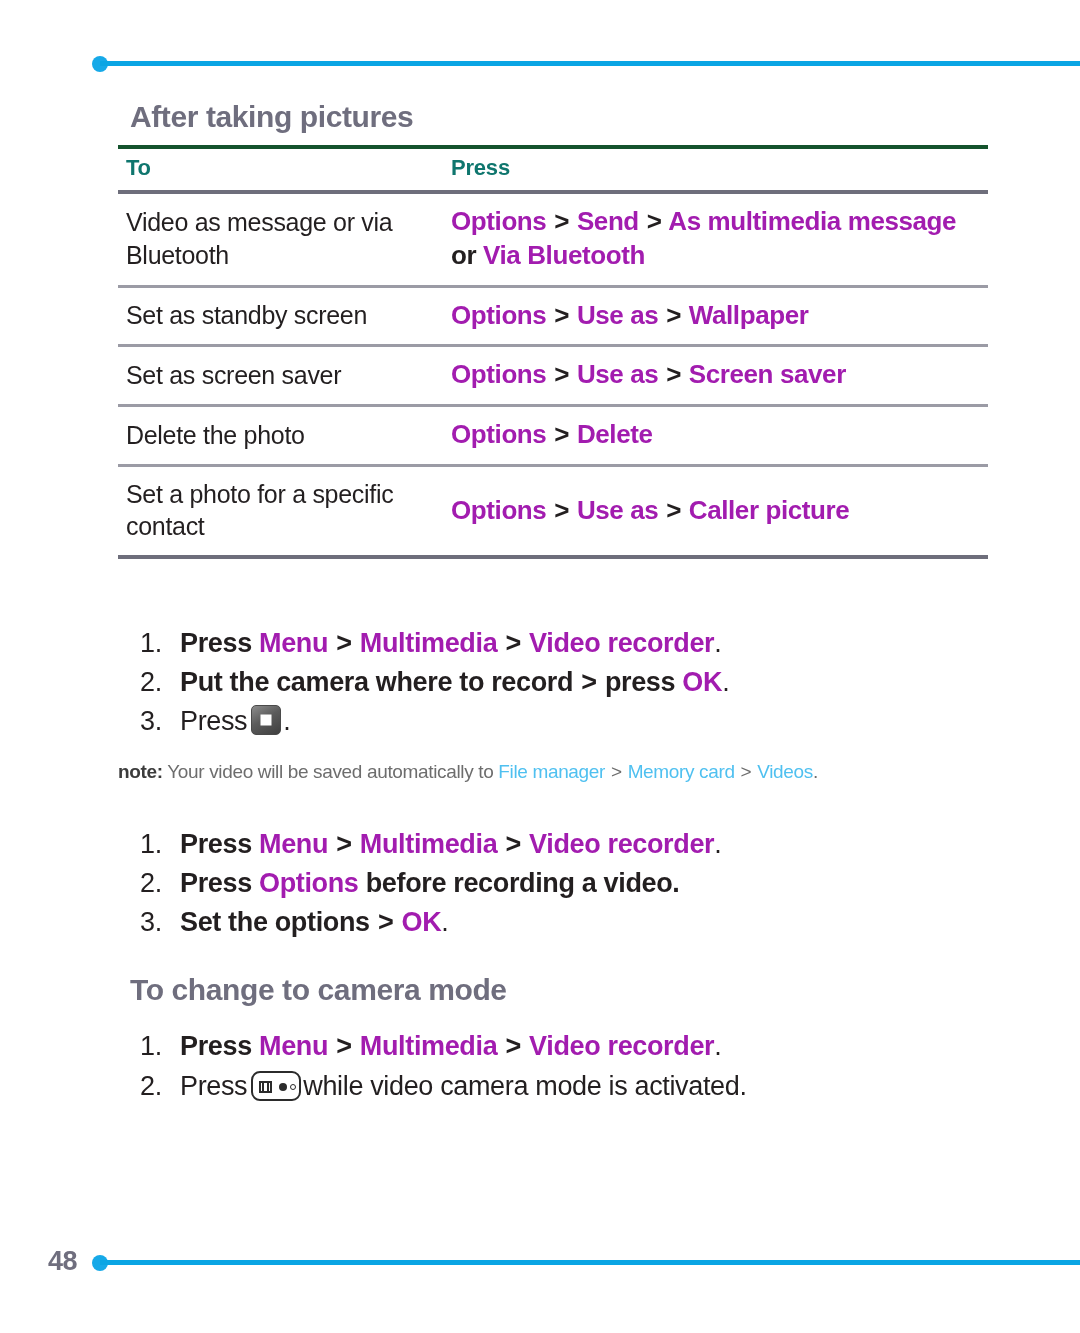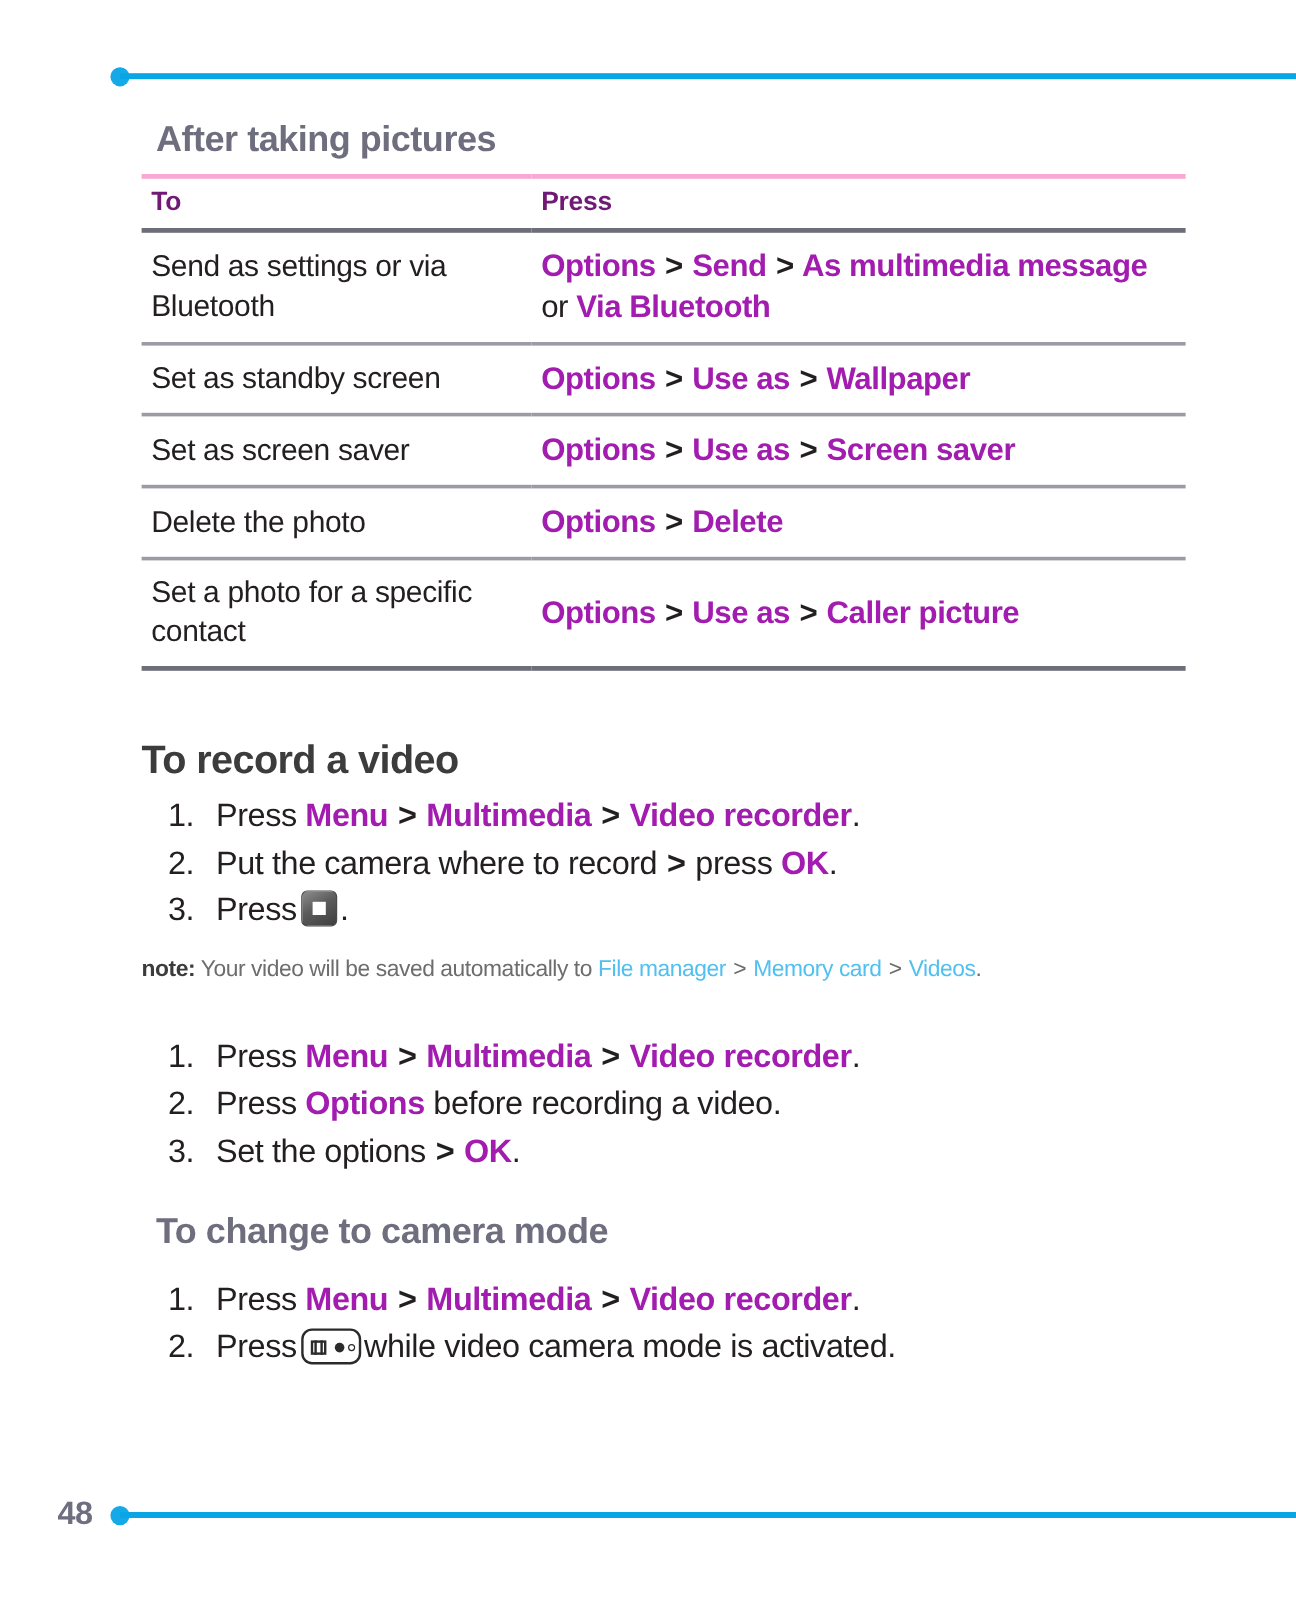--- a/index.html
+++ b/index.html
@@ -75,23 +75,23 @@
     border-collapse: collapse;
     table-layout: fixed;
   }
   .spec-table col.c1 { width: 325px; }
   .spec-table col.c2 { width: 545px; }
 
   .spec-table thead th {
     text-align: left;
     font-size: 22px;
     font-weight: bold;
-    color: #701a75;
+    color: #0f766e;
     padding: 6px 4px 9px 8px;
-    border-top: 4px solid #f9a8d4;
+    border-top: 4px solid #14532d;
     border-bottom: 4px solid #6e6e7b;
     letter-spacing: -0.2px;
   }
 
   .spec-table tbody td {
     font-size: 25px;
     color: #231f20;
     padding: 11px 4px 12px 8px;
     border-bottom: 3px solid #9b9ba5;
     vertical-align: middle;
@@ -113,21 +113,21 @@
     color: #a21caf;
     font-weight: bold;
   }
   .sep {
     color: #231f20;
     font-weight: bold;
     padding: 0 1px;
   }
   .plain-or {
     color: #231f20;
-    font-weight: normal;
+    font-weight: bold;
     text-align: center;
   }
 
   
   .proc { margin: 0; padding: 0; list-style: none; }
   .proc li {
     position: relative;
     font-size: 27px;
     color: #231f20;
     line-height: 1.38;
@@ -268,21 +268,21 @@
           <col class="c2">
         </colgroup>
       <thead>
         <tr>
           <th>To</th>
           <th>Press</th>
         </tr>
       </thead>
       <tbody>
           <tr>
-            <td>Send as settings or via Bluetooth</td>
+            <td>Video as message or via Bluetooth</td>
             <td class="press"><span class="mk">Options</span> <span class="sep">&gt;</span> <span class="mk">Send</span> <span class="sep">&gt;</span> <span class="mk">As multimedia message</span> <span class="plain-or">or</span> <span class="mk">Via Bluetooth</span></td>
           </tr>
           <tr>
             <td>Set as standby screen</td>
             <td class="press"><span class="mk">Options</span> <span class="sep">&gt;</span> <span class="mk">Use as</span> <span class="sep">&gt;</span> <span class="mk">Wallpaper</span></td>
           </tr>
           <tr>
             <td>Set as screen saver</td>
             <td class="press"><span class="mk">Options</span> <span class="sep">&gt;</span> <span class="mk">Use as</span> <span class="sep">&gt;</span> <span class="mk">Screen saver</span></td>
           </tr>
@@ -292,21 +292,20 @@
           </tr>
           <tr>
             <td>Set a photo for a specific contact</td>
             <td class="press"><span class="mk">Options</span> <span class="sep">&gt;</span> <span class="mk">Use as</span> <span class="sep">&gt;</span> <span class="mk">Caller picture</span></td>
           </tr>
         </tbody>
     </table>
 
     <div class="gap-lg"></div>
 
-    <h1 class="section-main">To record a video</h1>
     <div class="gap-xs"></div>
     <ol class="proc">
         <li><span class="num">1.</span><span class="plain-or">Press</span> <span class="mk">Menu</span> <span class="sep">&gt;</span> <span class="mk">Multimedia</span> <span class="sep">&gt;</span> <span class="mk">Video recorder</span><span>.</span></li>
         <li><span class="num">2.</span><span class="plain-or">Put the camera where to record</span> <span class="sep">&gt;</span> <span class="plain-or">press</span> <span class="mk">OK</span><span>.</span></li>
         <li><span class="num">3.</span><span>Press</span><span class="key-record"></span><span>.</span></li>
       </ol>
 
     <div class="gap-xs"></div>
     <p class="note"><b>note:</b> <span>Your video will be saved automatically to</span> <span class="mk">File manager</span> <span class="sep">&gt;</span> <span class="mk">Memory card</span> <span class="sep">&gt;</span> <span class="mk">Videos</span><span>.</span></p>
 

